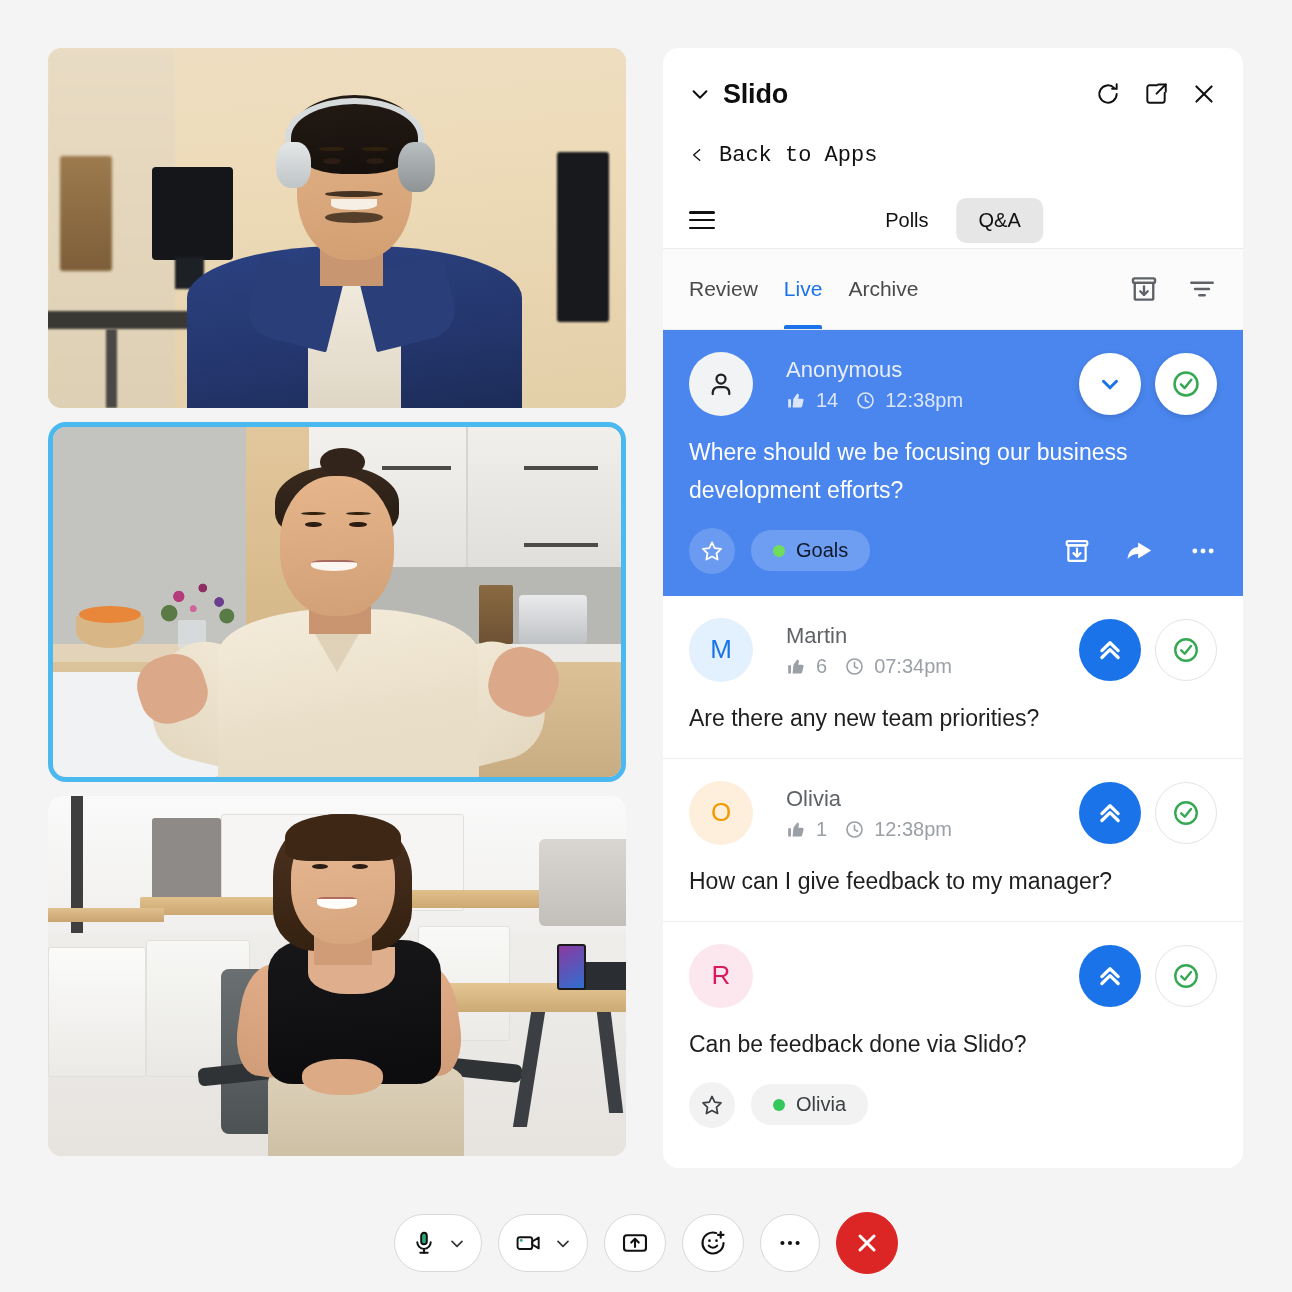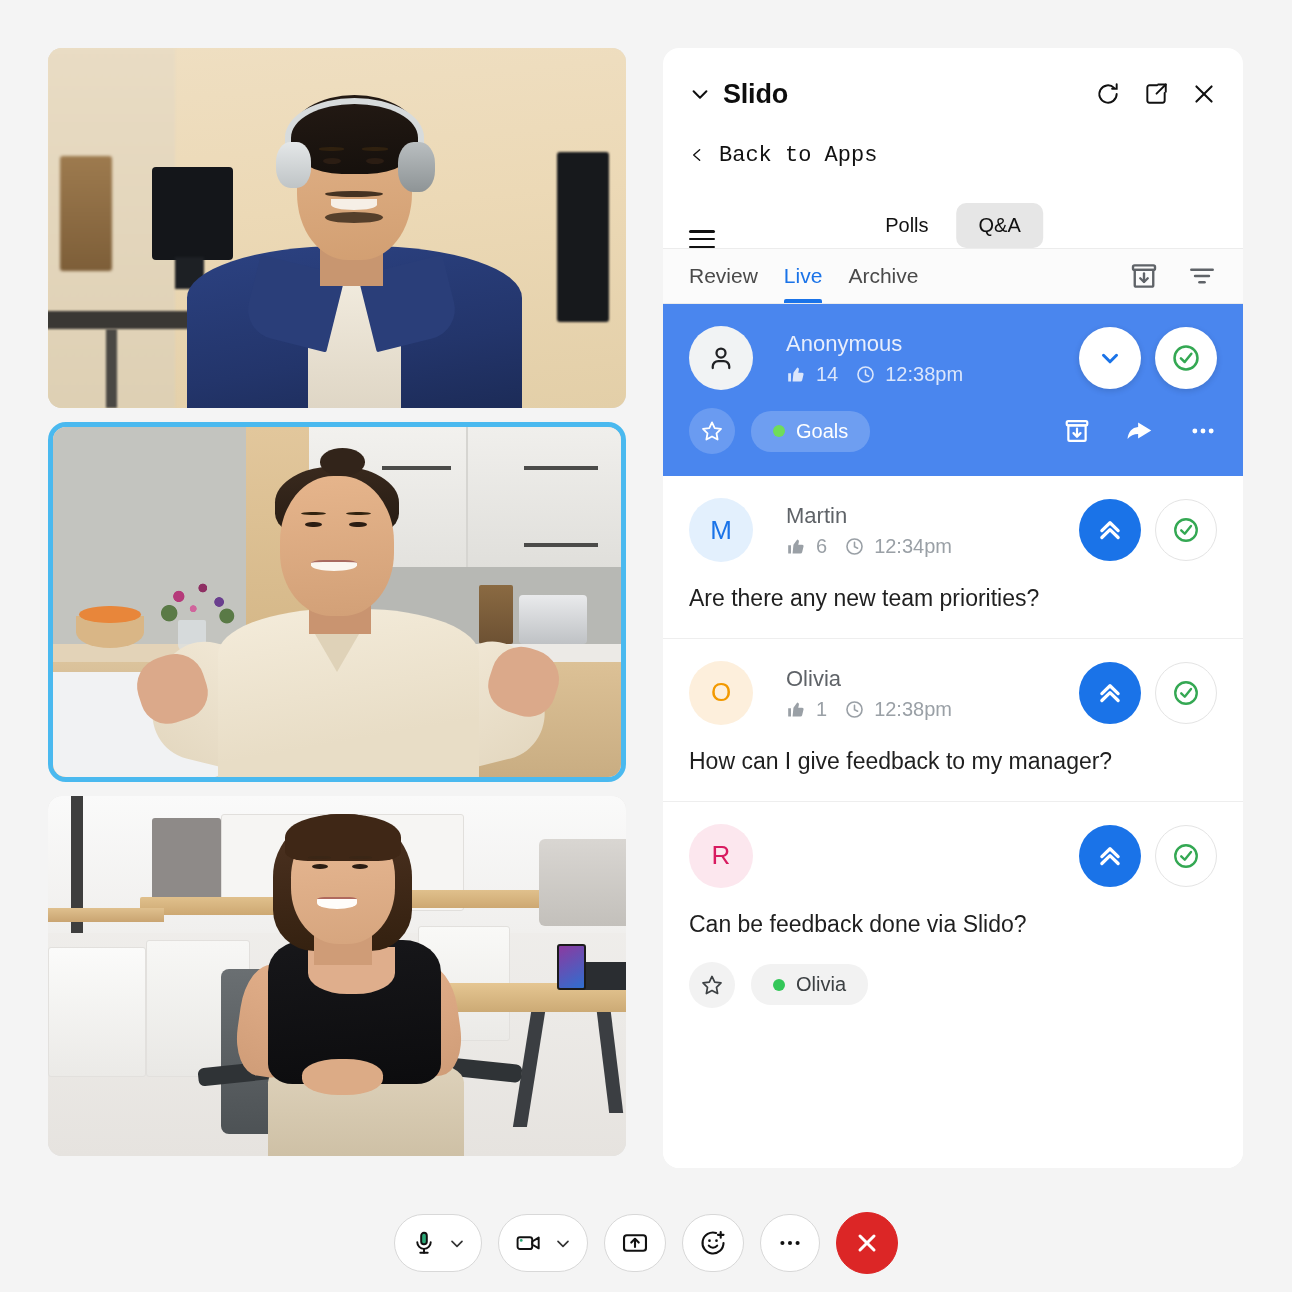--- a/index.html
+++ b/index.html
@@ -239,29 +239,29 @@
   }
   .panel-head { padding:24px 26px 0 26px; }
   .head-row { display:flex; align-items:center; height:44px; }
   .chev-down { width:22px; height:22px; margin-right:12px; flex:0 0 auto; }
   .app-title { font-size:27px; font-weight:bold; color:#0e0e0e; letter-spacing:-.2px; }
   .head-actions { margin-left:auto; display:flex; align-items:center; gap:22px; }
   .hicon { width:26px; height:26px; cursor:pointer; }
   .back-row { display:flex; align-items:center; height:46px; margin-top:16px; cursor:pointer; }
   .back-row .chev-left { width:16px; height:22px; margin-right:14px; }
   .back-label { font-size:22px; color:#111;font-family:Liberation Mono, monospace; }
-  .tabs-row { display:flex; align-items:flex-end; height:56px; margin-top:14px; position:relative; }
+  .tabs-row { display:flex; align-items:center; height:56px; margin-top:14px; position:relative; }
   .burger { width:26px; height:18px; display:flex; flex-direction:column; justify-content:space-between; cursor:pointer; }
   .burger i { display:block; height:2.5px; background:#111; border-radius:2px; }
   .seg { position:absolute; left:50%; transform:translateX(-50%); display:flex; align-items:center; gap:6px; }
   .seg-btn { font-size:20px; color:#111; padding:11px 22px; border-radius:10px; cursor:pointer; background:transparent; }
   .seg-btn.active { background:#e6e6e6; }
 
   .subtabs {
-    display:flex; align-items:center; height:56px; padding:0 26px;
+    display:flex; align-items:center; height:82px; padding:0 26px;
     border-top:1px solid #ececec; border-bottom:1px solid #ececec;
     background:#fbfbfb; position:relative;
   }
   .subtab { font-size:21px; color:#4a4a4a; margin-right:26px; cursor:pointer; position:relative; height:100%;
             display:flex; align-items:center; }
   .subtab.active { color:#1a73e8; font-weight:500; }
   .subtab.active:after { content:""; position:absolute; left:0; right:0; bottom:0; height:4px;
             background:#1a73e8; border-radius:2px 2px 0 0; }
   .subtab-actions { margin-left:auto; display:flex; align-items:center; gap:28px; }
 
@@ -285,21 +285,21 @@
   .circ-blue { background:#1a73e8; }
   .circ-outline { background:#fff; border:1.5px solid #e4e4e4; }
   .qtext { font-size:23px; line-height:1.65; color:#1f1f1f; margin-top:18px; }
   .featured .qtext { color:#fff; }
   .qfoot { display:flex; align-items:center; margin-top:18px; }
   .starbtn { width:46px; height:46px; border-radius:50%; background:#f2f2f2;
              display:flex; align-items:center; justify-content:center; cursor:pointer; }
   .featured .starbtn { background:rgba(255,255,255,.18); }
   .tag { display:flex; align-items:center; gap:11px; padding:9px 22px; border-radius:20px;
          background:#f2f2f2; font-size:20px; color:#3c4043; margin-left:16px; cursor:pointer; }
-  .featured .tag { background:rgba(255,255,255,.2); color:#ffffff; }
+  .featured .tag { background:rgba(255,255,255,.2); color:#0f172a; }
   .dot { width:12px; height:12px; border-radius:50%; background:#34c759; flex:0 0 auto; }
   .featured .dot { background:#6fdd5a; }
   .foot-actions { margin-left:auto; display:flex; align-items:center; gap:34px; }
 
   
   .toolbar { position:absolute; left:0; right:0; bottom:18px; display:flex;
              justify-content:center; align-items:center; gap:16px; }
   .tbtn { height:58px; min-width:58px; border-radius:29px; border:1.5px solid #d8d8d8;
           background:#fff; display:flex; align-items:center; justify-content:center;
           gap:10px; padding:0 16px; cursor:pointer; }
@@ -537,20 +537,21 @@
                 </svg>
             </span>
             <span class="circbtn circ-white">
               <svg viewBox="0 0 24 24" width="32" height="32" fill="none" stroke="#34a853" stroke-width="1.9" stroke-linecap="round" stroke-linejoin="round">
                   <circle cx="12" cy="12" r="8.6"></circle>
                   <polyline points="8.2,12.3 11,15 16,8.8"></polyline>
                 </svg>
             </span>
           </span>
         </div>
+        <div class="qtext">Where should we be focusing our business development efforts?</div>
         <div class="qfoot">
           <span class="starbtn">
             <svg viewBox="0 0 24 24" width="24" height="24" fill="none" stroke="#fff" stroke-width="1.8" stroke-linejoin="round">
                 <polygon points="12,3.4 14.7,9.1 21,9.9 16.5,14.3 17.6,20.5 12,17.5 6.4,20.5 7.5,14.3 3,9.9 9.3,9.1"></polygon>
               </svg>
           </span>
           <span class="tag">
             <span class="dot"></span>
             <span>Goals</span>
           </span>
@@ -590,21 +591,21 @@
                   <path d="M2.5 10.5h3.2V20H2.5zM7.5 20h9a2 2 0 0 0 1.95-1.55l1.5-6.2A1.6 1.6 0 0 0 18.4 10H14l.75-3.4a2 2 0 0 0-1.2-2.3l-.7-.3-4.35 6z"></path>
                   </svg>
               </span>
               <span class="num">6</span>
               <span>
                 <svg viewBox="0 0 24 24" width="21" height="21" fill="none" stroke="#9aa0a6" stroke-width="1.8" stroke-linecap="round">
                     <circle cx="12" cy="12" r="8.6"></circle>
                     <polyline points="12,7.2 12,12.2 15.6,14"></polyline>
                   </svg>
               </span>
-              <span>12:34pm</span>
+              <span>07:34pm</span>
             </div>
           </span>
           <span class="qactions">
             <span class="circbtn circ-blue">
               <svg viewBox="0 0 24 24" width="30" height="30" fill="none" stroke="#fff" stroke-width="2.6" stroke-linecap="round" stroke-linejoin="round">
                   <polyline points="5.5,12.5 12,6.2 18.5,12.5"></polyline>
                   <polyline points="5.5,18 12,11.7 18.5,18"></polyline>
                 </svg>
             </span>
             <span class="circbtn circ-outline">

